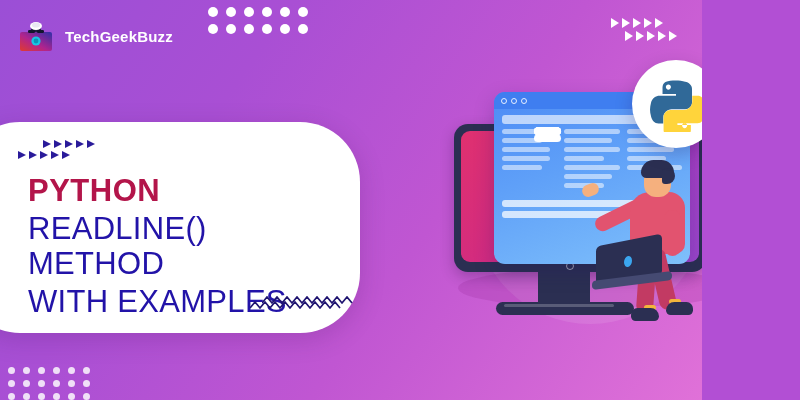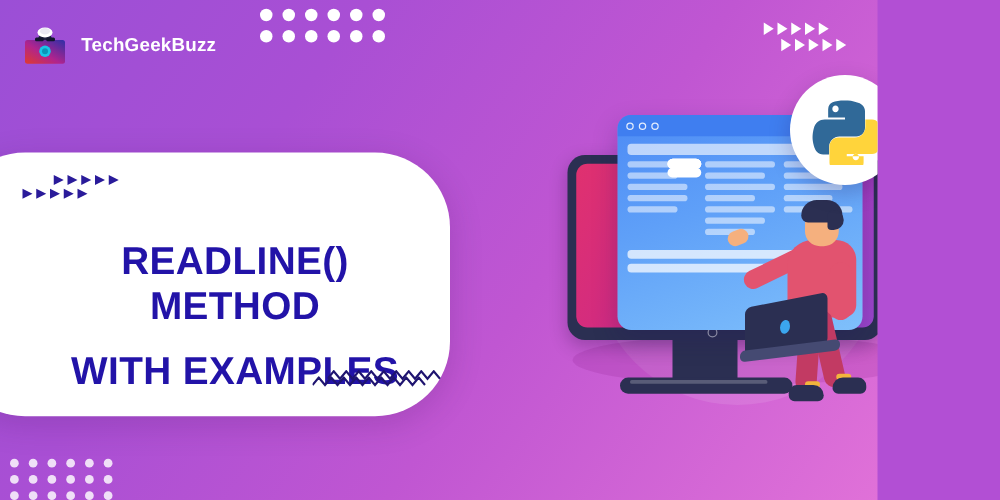--- a/index.html
+++ b/index.html
@@ -50,22 +50,22 @@
     position:absolute; left:-40px; top:122px; width:400px; height:211px;
     background:#ffffff; border-radius:60px;
     box-shadow:0 6px 26px rgba(60,10,80,.18);
   }
   .card-inner{ position:absolute; left:68px; top:52px; width:320px; }
   .title-top{
     color:#b3154a; font-size:31px; font-weight:bold; letter-spacing:.5px;
     line-height:1.12; text-transform:uppercase;
   }
   .title-main{
-    color:#2213a8; font-size:31px; font-weight:bold; letter-spacing:.3px;
-    line-height:1.15; text-transform:uppercase; margin-top:17px;text-align:center;
+    color:#2213a8; font-size:31px; font-weight:normal; letter-spacing:.3px;
+    line-height:1.15; text-transform:uppercase; margin-top:2px;
   }
   .squiggles{ position:absolute; left:262px; top:296px; }
   .sq{ display:block; }
   .sq:last-child{ margin-left:-12px; margin-top:-4px; }
 
   
   .illustration{ position:absolute; left:438px; top:36px; width:330px; height:330px; }
   .blob{
     position:absolute; left:36px; top:56px; width:232px; height:232px;
     border-radius:50%; background:rgba(255,255,255,.10);
@@ -382,20 +382,21 @@
     <div class="py-badge">
       <svg width="56" height="56" viewBox="0 0 64 64">
         <path d="M31.6 5c-4.6 0-8.4.5-10.9 1.6-3.5 1.5-4.1 4.1-4.1 8.3v5.6h15.4v2H13.4c-4.6 0-8.6 2.7-9.9 7.9-1.5 6-1.6 9.8 0 16 1.2 4.7 3.9 7.9 8.5 7.9h5.5v-6.9c0-5 4.3-9.4 9.5-9.4h15.4c4.4 0 7.9-3.6 7.9-8V14.9c0-4.3-3.6-7.5-7.9-8.2C39.6 5.3 35.5 5 31.6 5zm-8.3 4.7c1.6 0 2.9 1.3 2.9 3s-1.3 3-2.9 3c-1.6 0-2.9-1.3-2.9-3s1.3-3 2.9-3z" fill="#306998"></path>
         <path d="M50.6 22.5v6.7c0 5.2-4.4 9.6-9.5 9.6H25.7c-4.3 0-7.9 3.7-7.9 8v15c0 4.3 3.7 6.8 7.9 8 5 1.5 9.8 1.7 15.4 0 4-1.2 7.9-3.5 7.9-8v-5.9H33.6v-2h23.1c4.5 0 6.2-3.1 7.7-7.8 1.6-4.8 1.6-9.5 0-15.7-1.1-4.6-3.2-7.9-7.7-7.9h-6.1zM41.9 53.6c1.6 0 2.9 1.3 2.9 3s-1.3 3-2.9 3c-1.6 0-2.9-1.3-2.9-3s1.3-3 2.9-3z" fill="#ffd43b"></path>
       </svg>
     </div>
   </div>
 
   <div class="card">
     <div class="card-inner">
+      <div class="title-top">PYTHON</div>
       <div class="title-main">readline() Method</div>
       <div class="title-main">with Examples</div>
     </div>
   </div>
 
   <div class="arrows" id="arrows-card">
     <div class="arrow-row">
         <i class="tri"></i>
         <i class="tri"></i>
         <i class="tri"></i>

